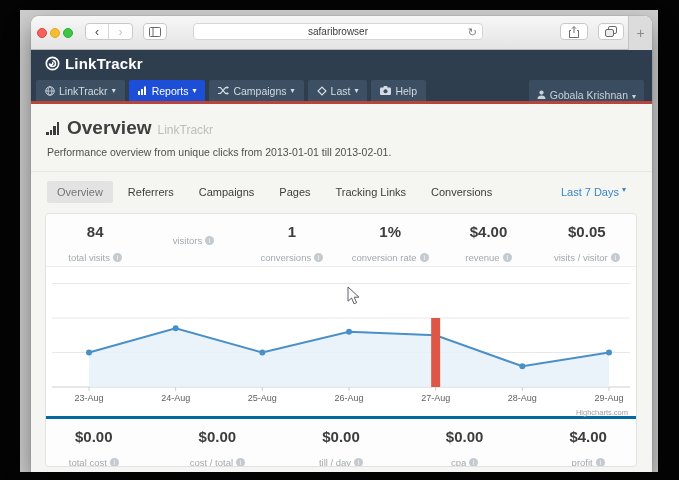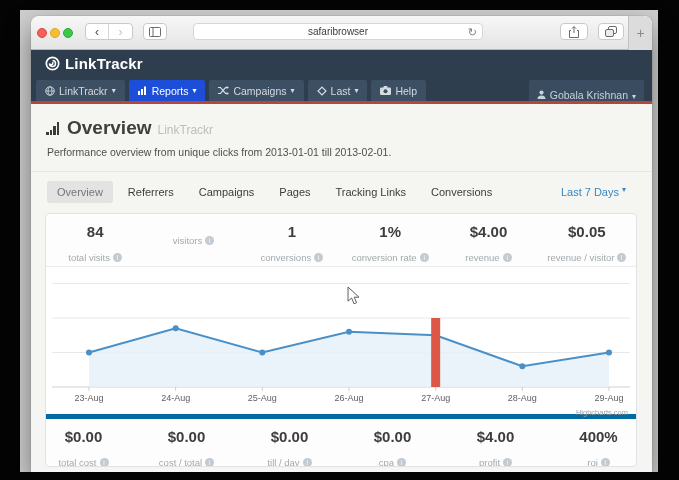--- a/index.html
+++ b/index.html
@@ -75,21 +75,21 @@
   .card { position:absolute; left:14px; top:109px; width:592px; height:254px; background:#fdfdfd;
           border:1px solid #e2e2e2; border-radius:4px; overflow:hidden; }
   .stats-row { height:52px; display:flex; }
   .stats-row.bottom { height:47px;gap:28px; }
   .stat { flex:1; text-align:center; padding-top:9px; }
   .stat-value { font-size:15px; font-weight:700; color:#3d3d3d; }
   .stat-label { margin-top:12px; font-size:9.5px; color:#a3a9ad; display:flex; align-items:center; justify-content:center; gap:3px; }
   .info-icon { width:9px; height:9px; border-radius:50%; background:#c3cad0; color:#fff;
                font-size:6.5px; line-height:9px; text-align:center; font-style:normal; display:inline-block; }
 
-  .chart-wrap { height:153px; background:#fff; border-top:1px solid #ececec; border-bottom:5px solid #0369a1; position:relative; }
+  .chart-wrap { height:153px; background:#fff; border-top:1px solid #ececec; border-bottom:3px solid #0369a1; position:relative; }
 
   .cursor { position:absolute; left:347px; top:286px; width:14px; height:19px; z-index:50; pointer-events:none; }
 
   svg text { font-family:"Liberation Sans", sans-serif; }
 </style>
 </head>
 <body>
 
 <div class="stage">
   <div class="backdrop"></div>
@@ -269,21 +269,21 @@
             <div class="stat">
               <div class="stat-value">$4.00</div>
               <div class="stat-label">
                 <span>revenue</span>
                 <i class="info-icon">i</i>
               </div>
             </div>
             <div class="stat">
               <div class="stat-value">$0.05</div>
               <div class="stat-label">
-                <span>revenue / visitor</span>
+                <span>visits / visitor</span>
                 <i class="info-icon">i</i>
               </div>
             </div>
           </div>
         <div class="chart-wrap">
           <svg id="chart-svg" width="590" height="153" viewBox="0 0 590 153">
               <line x1="6" x2="584" y1="120" y2="120" stroke="#cfcfcf" stroke-width="1"></line>
               <line x1="6" x2="584" y1="85.5" y2="85.5" stroke="#e8e8e8" stroke-width="1"></line>
               <line x1="6" x2="584" y1="51" y2="51" stroke="#e8e8e8" stroke-width="1"></line>
               <line x1="6" x2="584" y1="16.5" y2="16.5" stroke="#e8e8e8" stroke-width="1"></line>
@@ -343,27 +343,20 @@
                 <i class="info-icon">i</i>
               </div>
             </div>
             <div class="stat">
               <div class="stat-value">$4.00</div>
               <div class="stat-label">
                 <span>profit</span>
                 <i class="info-icon">i</i>
               </div>
             </div>
-            <div class="stat">
-              <div class="stat-value">400%</div>
-              <div class="stat-label">
-                <span>roi</span>
-                <i class="info-icon">i</i>
-              </div>
-            </div>
           </div>
       </div>
     </div>
   </div>
 
   <svg class="cursor" viewBox="0 0 14 19">
     <path d="M1 1 L1 15.2 L4.6 12 L7 17.8 L9.6 16.7 L7.2 11.2 L12 11.2 Z" fill="#fdfdfd" stroke="#5e6166" stroke-width="1"></path>
   </svg>
 </div>
 

